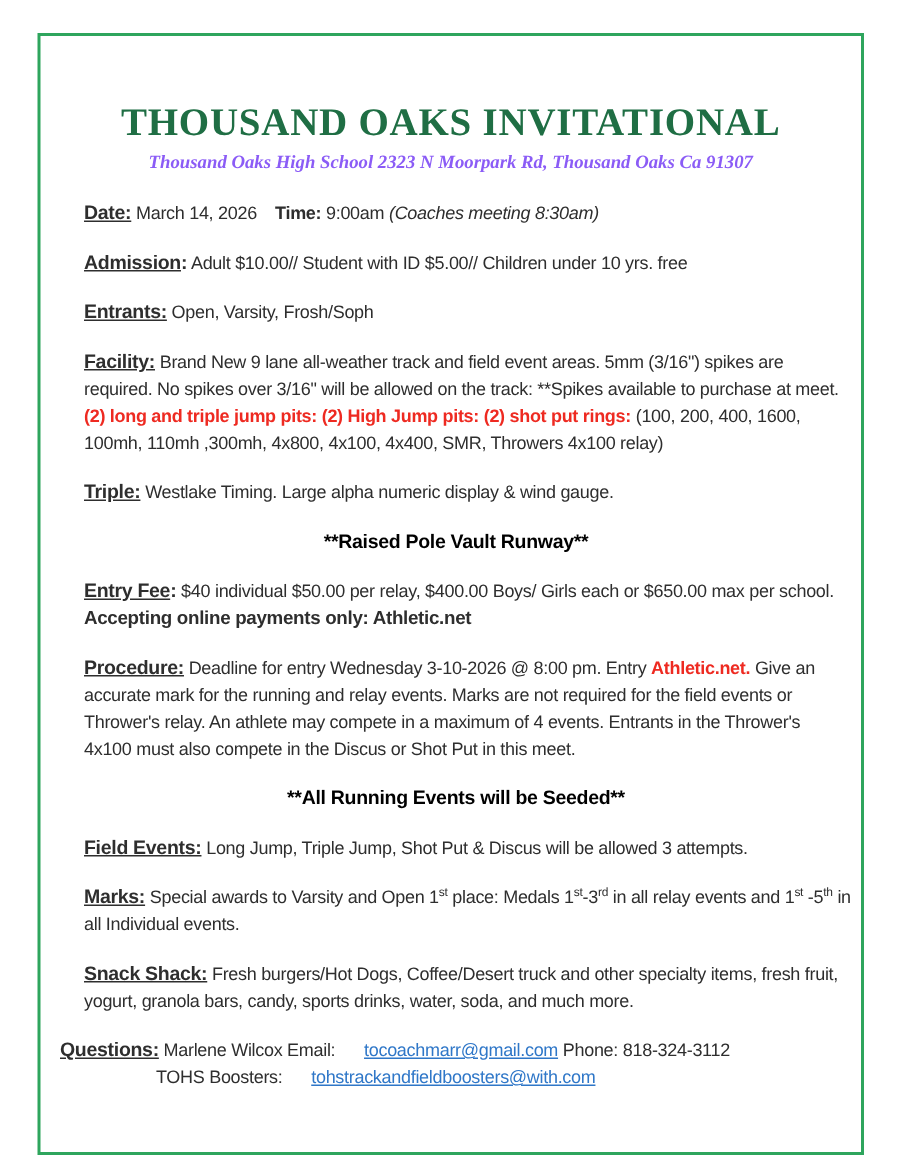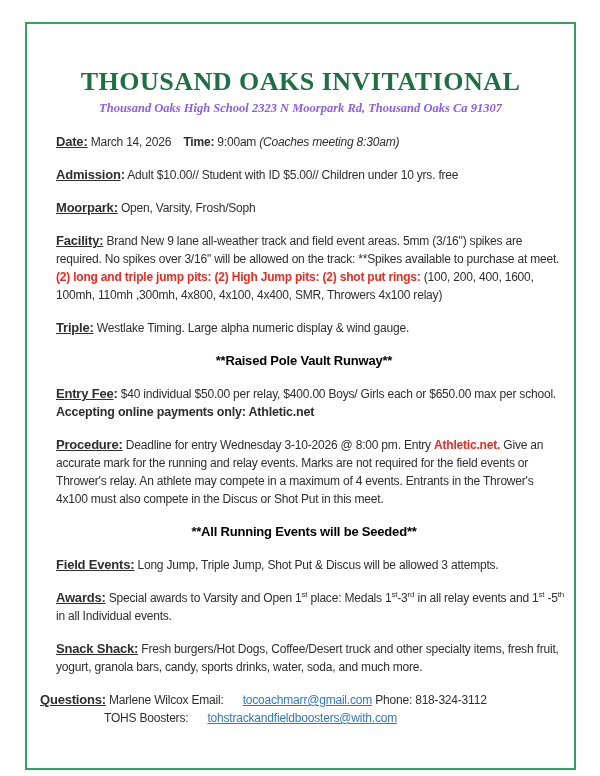--- a/index.html
+++ b/index.html
@@ -59,21 +59,21 @@
       <span>9:00am</span>
       <span class="i">(Coaches meeting 8:30am)</span>
     </p>
 
     <p class="para">
       <span class="label">Admission</span><span class="b" style="font-size:13px">:</span>
       <span>Adult $10.00// Student with ID $5.00// Children under 10 yrs. free</span>
     </p>
 
     <p class="para">
-      <span class="label">Moorpark:</span>
+      <span class="label">Entrants:</span>
       <span>Open, Varsity, Frosh/Soph</span>
     </p>
 
     <p class="para">
       <span class="label">Facility:</span>
       <span>Brand New 9 lane all-weather track and field event areas. 5mm (3/16") spikes are required. No spikes over 3/16" will be allowed on the track: **Spikes available to purchase at meet.</span>
       <br>
       <span class="red">(2) long and triple jump pits: (2) High Jump pits: (2) shot put rings:</span>
       <span>(100, 200, 400, 1600, 100mh, 110mh ,300mh, 4x800, 4x100, 4x400, SMR, Throwers 4x100 relay)</span>
     </p>
@@ -100,21 +100,21 @@
     </p>
 
     <p class="banner">**All Running Events will be Seeded**</p>
 
     <p class="para">
       <span class="label">Field Events:</span>
       <span>Long Jump, Triple Jump, Shot Put &amp; Discus will be allowed 3 attempts.</span>
     </p>
 
     <p class="para">
-      <span class="label">Awards:</span>
+      <span class="label">Marks:</span>
       <span>Special awards to Varsity and Open 1</span><sup>st</sup><span> place: Medals 1</span><sup>st</sup><span>-3</span><sup>rd</sup><span> in all relay events and 1</span><sup>st</sup><span> -5</span><sup>th</sup><span> in all Individual events.</span>
     </p>
 
     <p class="para">
       <span class="label">Snack Shack:</span>
       <span>Fresh burgers/Hot Dogs, Coffee/Desert truck and other specialty items, fresh fruit, yogurt, granola bars, candy, sports drinks, water, soda, and much more.</span>
     </p>
 
     <div class="para">
       <div>

